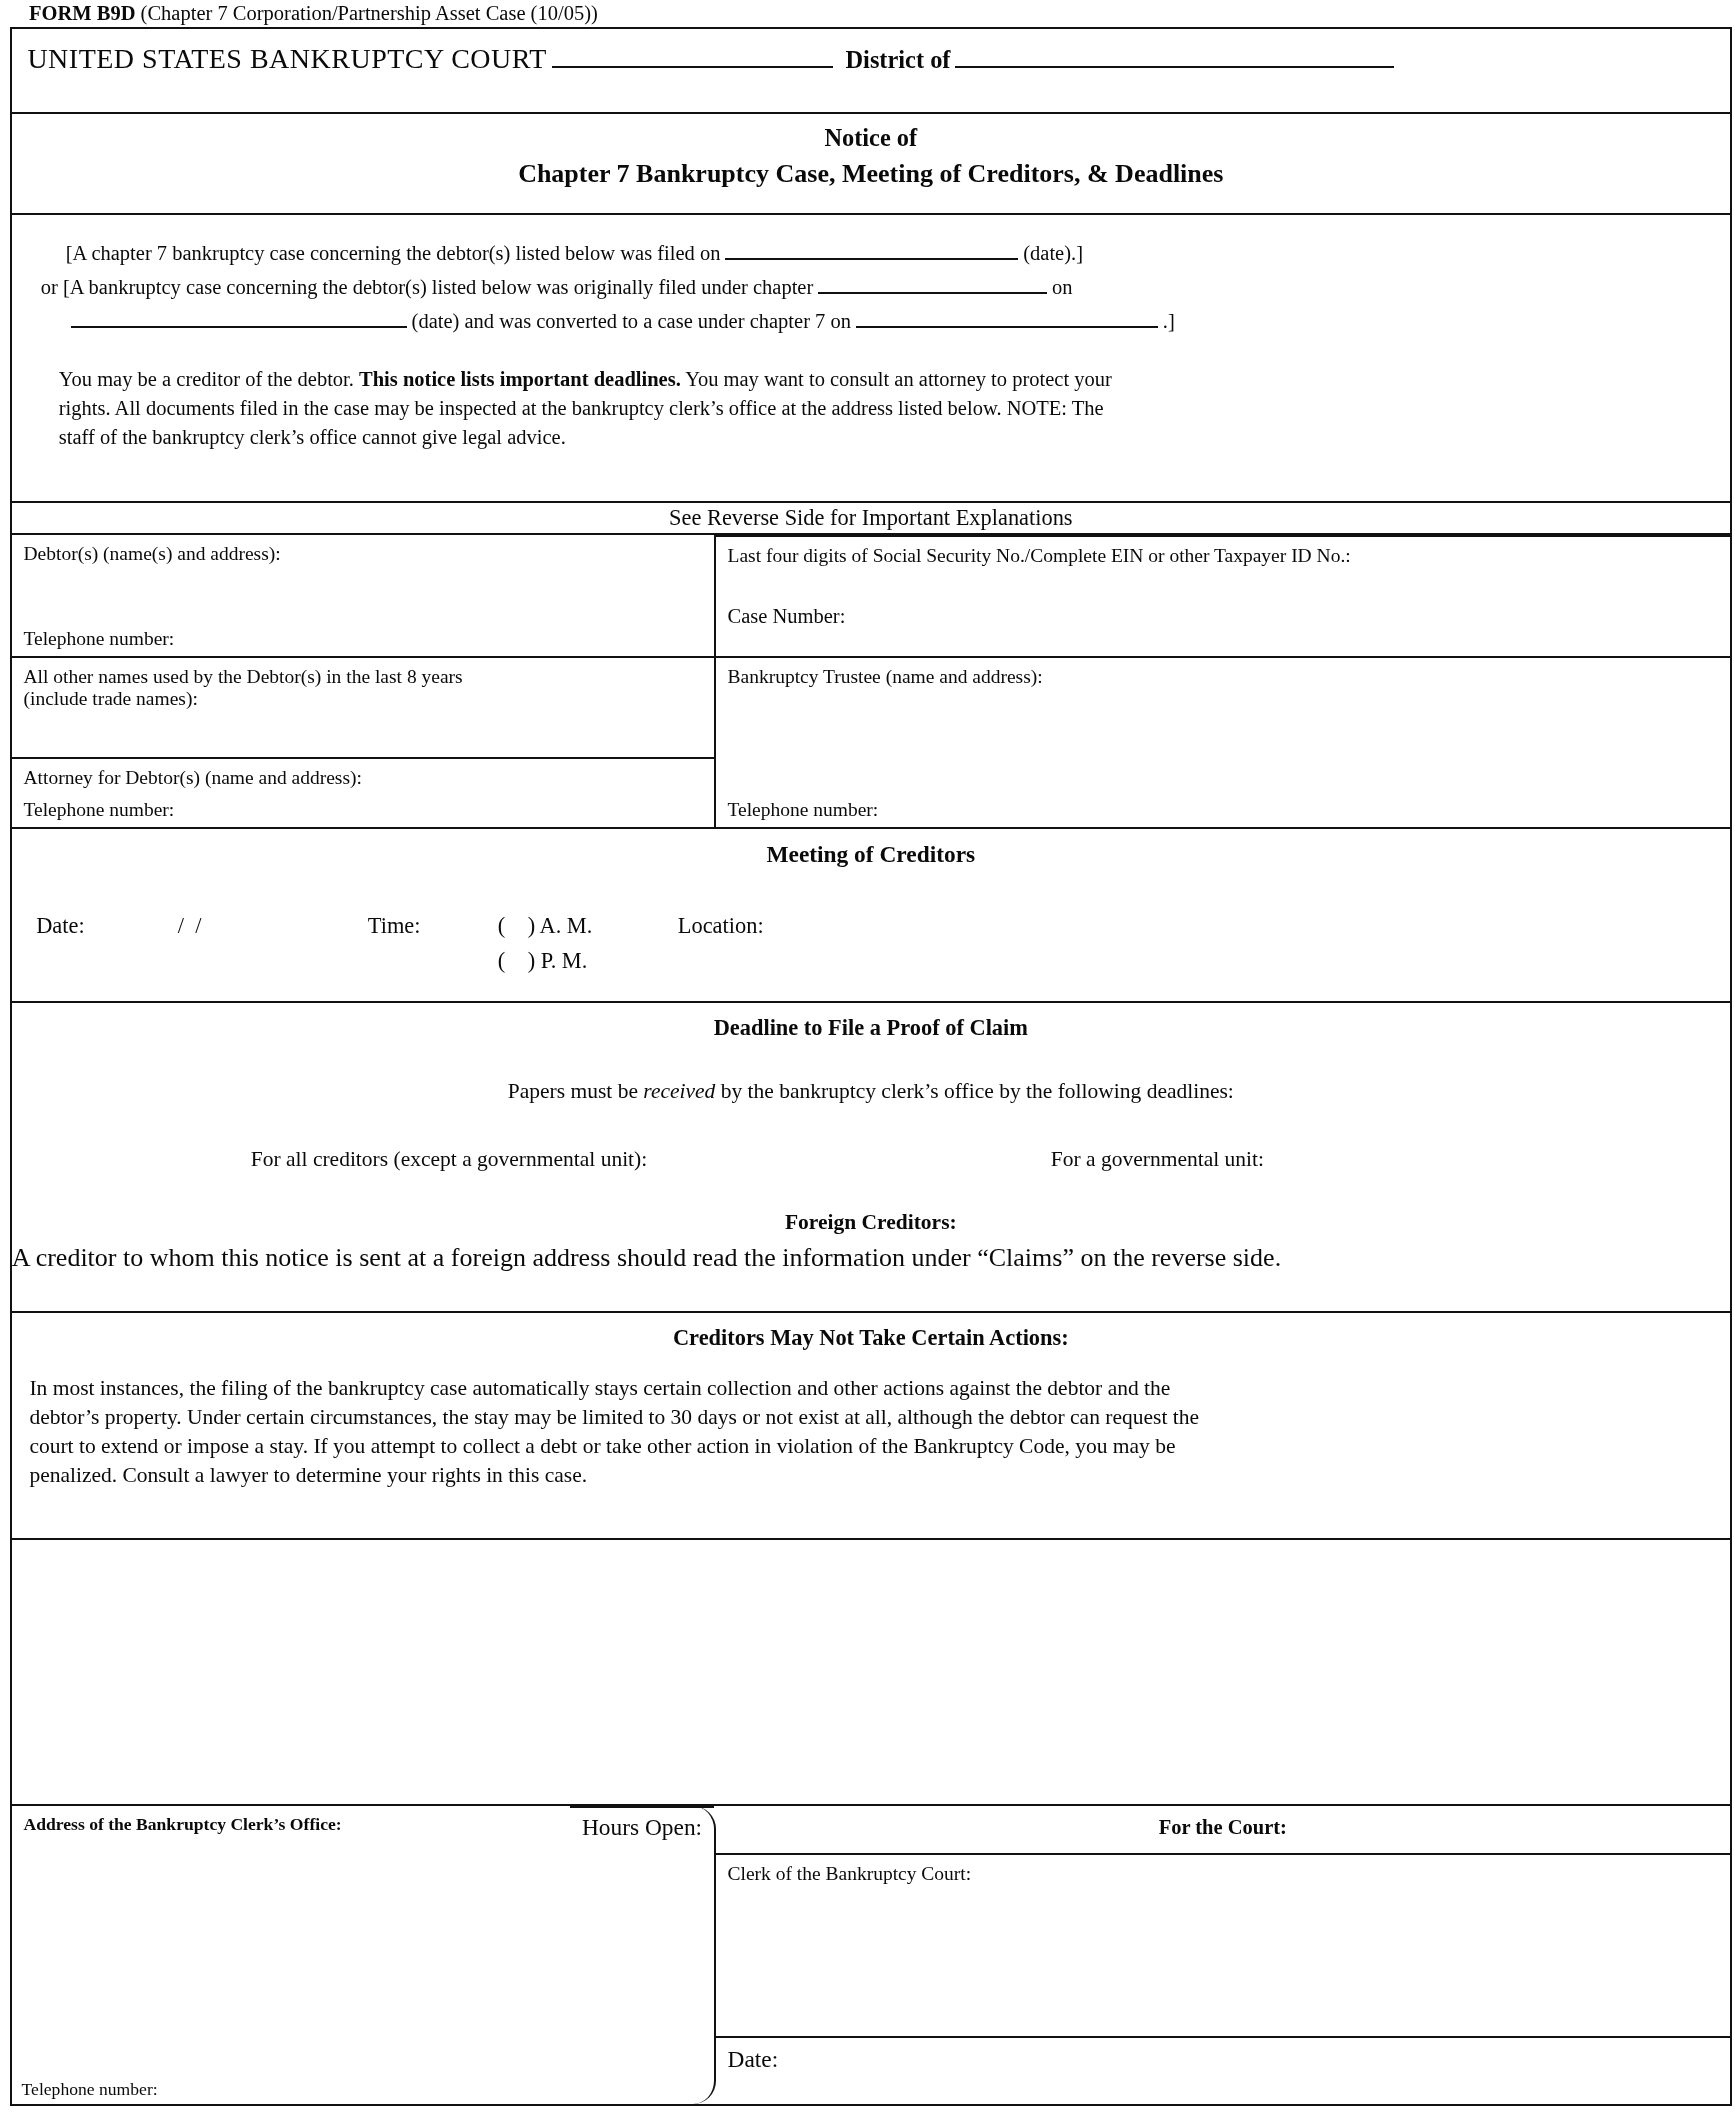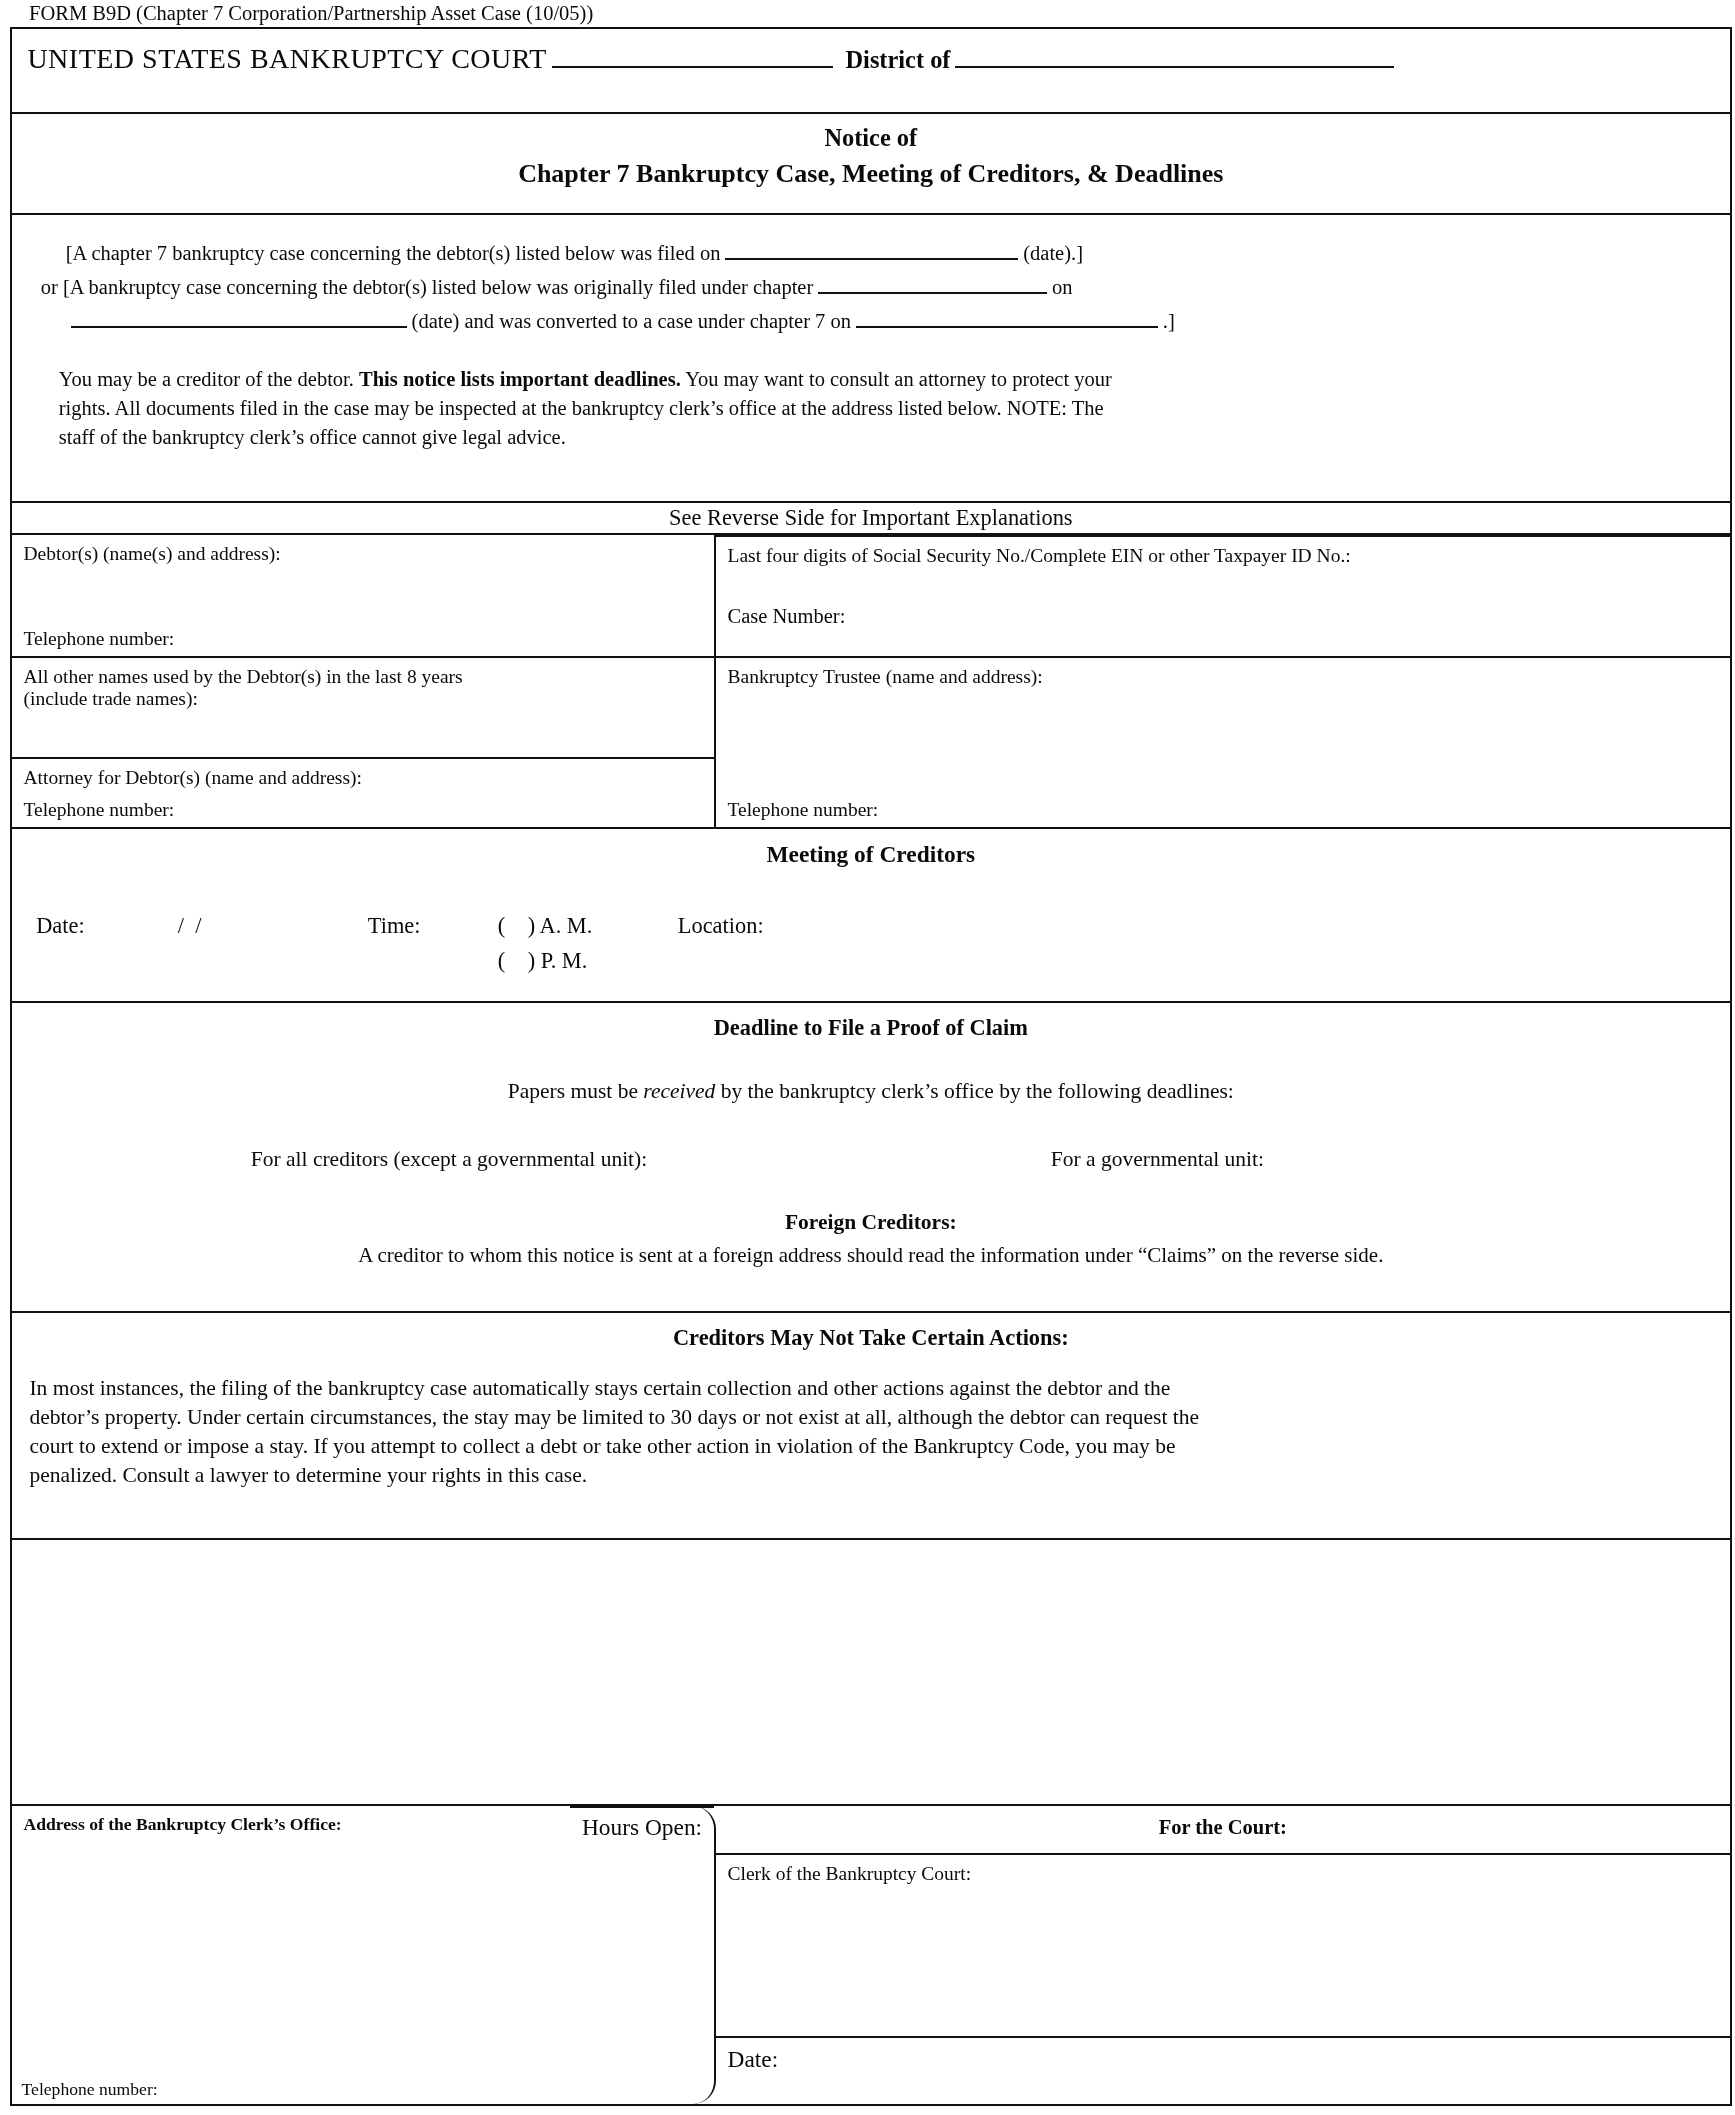--- a/index.html
+++ b/index.html
@@ -1,20 +1,20 @@
 <!DOCTYPE html>
 <html><head>
 <meta charset="utf-8">
 <style>
   * { margin:0; padding:0; box-sizing:border-box; }
   body { background:#fff; font-family:"Liberation Serif", serif; color:#0a0a0a; }
   .page { position:relative; width:1736px; height:2115px; background:#fff; overflow:hidden; }
 
   .form-line { position:absolute; left:29px; top:2px; font-size:20.5px; }
-  .form-line b { font-weight:normal; }
+  .form-line b { font-weight:bold; }
 
   .form-box { position:absolute; left:9.8px; top:27px; width:1722px; height:2079px;
               border:2.9px solid #111; display:flex; flex-direction:column; }
 
   .sec { border-top:2px solid #111; position:relative; }
   .sec:first-child { border-top:none; }
 
   .blank { display:inline-block; border-bottom:2px solid #111; height:23.4px;
            vertical-align:baseline; margin:0 4.9px; }
 
@@ -62,21 +62,21 @@
   .m-loc  { left:666px; top:84px; }
   .m-pm   { left:486px; top:119px; }
 
   
   .sec-deadline { height:310px; }
   .dl-head { text-align:center; font-weight:bold; font-size:22.4px; margin-top:11.7px; }
   .dl-papers { position:absolute; top:76px; width:100%; text-align:center; font-size:21.5px; }
   .dl-all { position:absolute; left:239px; top:144px; font-size:21.5px; }
   .dl-gov { position:absolute; left:1039px; top:144px; font-size:21.5px; }
   .dl-foreign-head { position:absolute; top:207px; width:100%; text-align:center; font-weight:bold; font-size:21.5px; }
-  .dl-foreign-text { position:absolute; top:240px; width:100%; text-align:center; font-size:21px; }
+  .dl-foreign-text { position:absolute; top:240px; width:100%; text-align:left; font-size:26px; }
 
   
   .sec-actions { height:227px; }
   .act-head { text-align:center; font-weight:bold; font-size:22.4px; margin-top:11.7px; }
   .act-body { margin-top:23.4px; padding:0 25px 0 17.6px; font-size:21.5px; line-height:29px; }
 
   
   .sec-empty { height:266px; }
 
   

